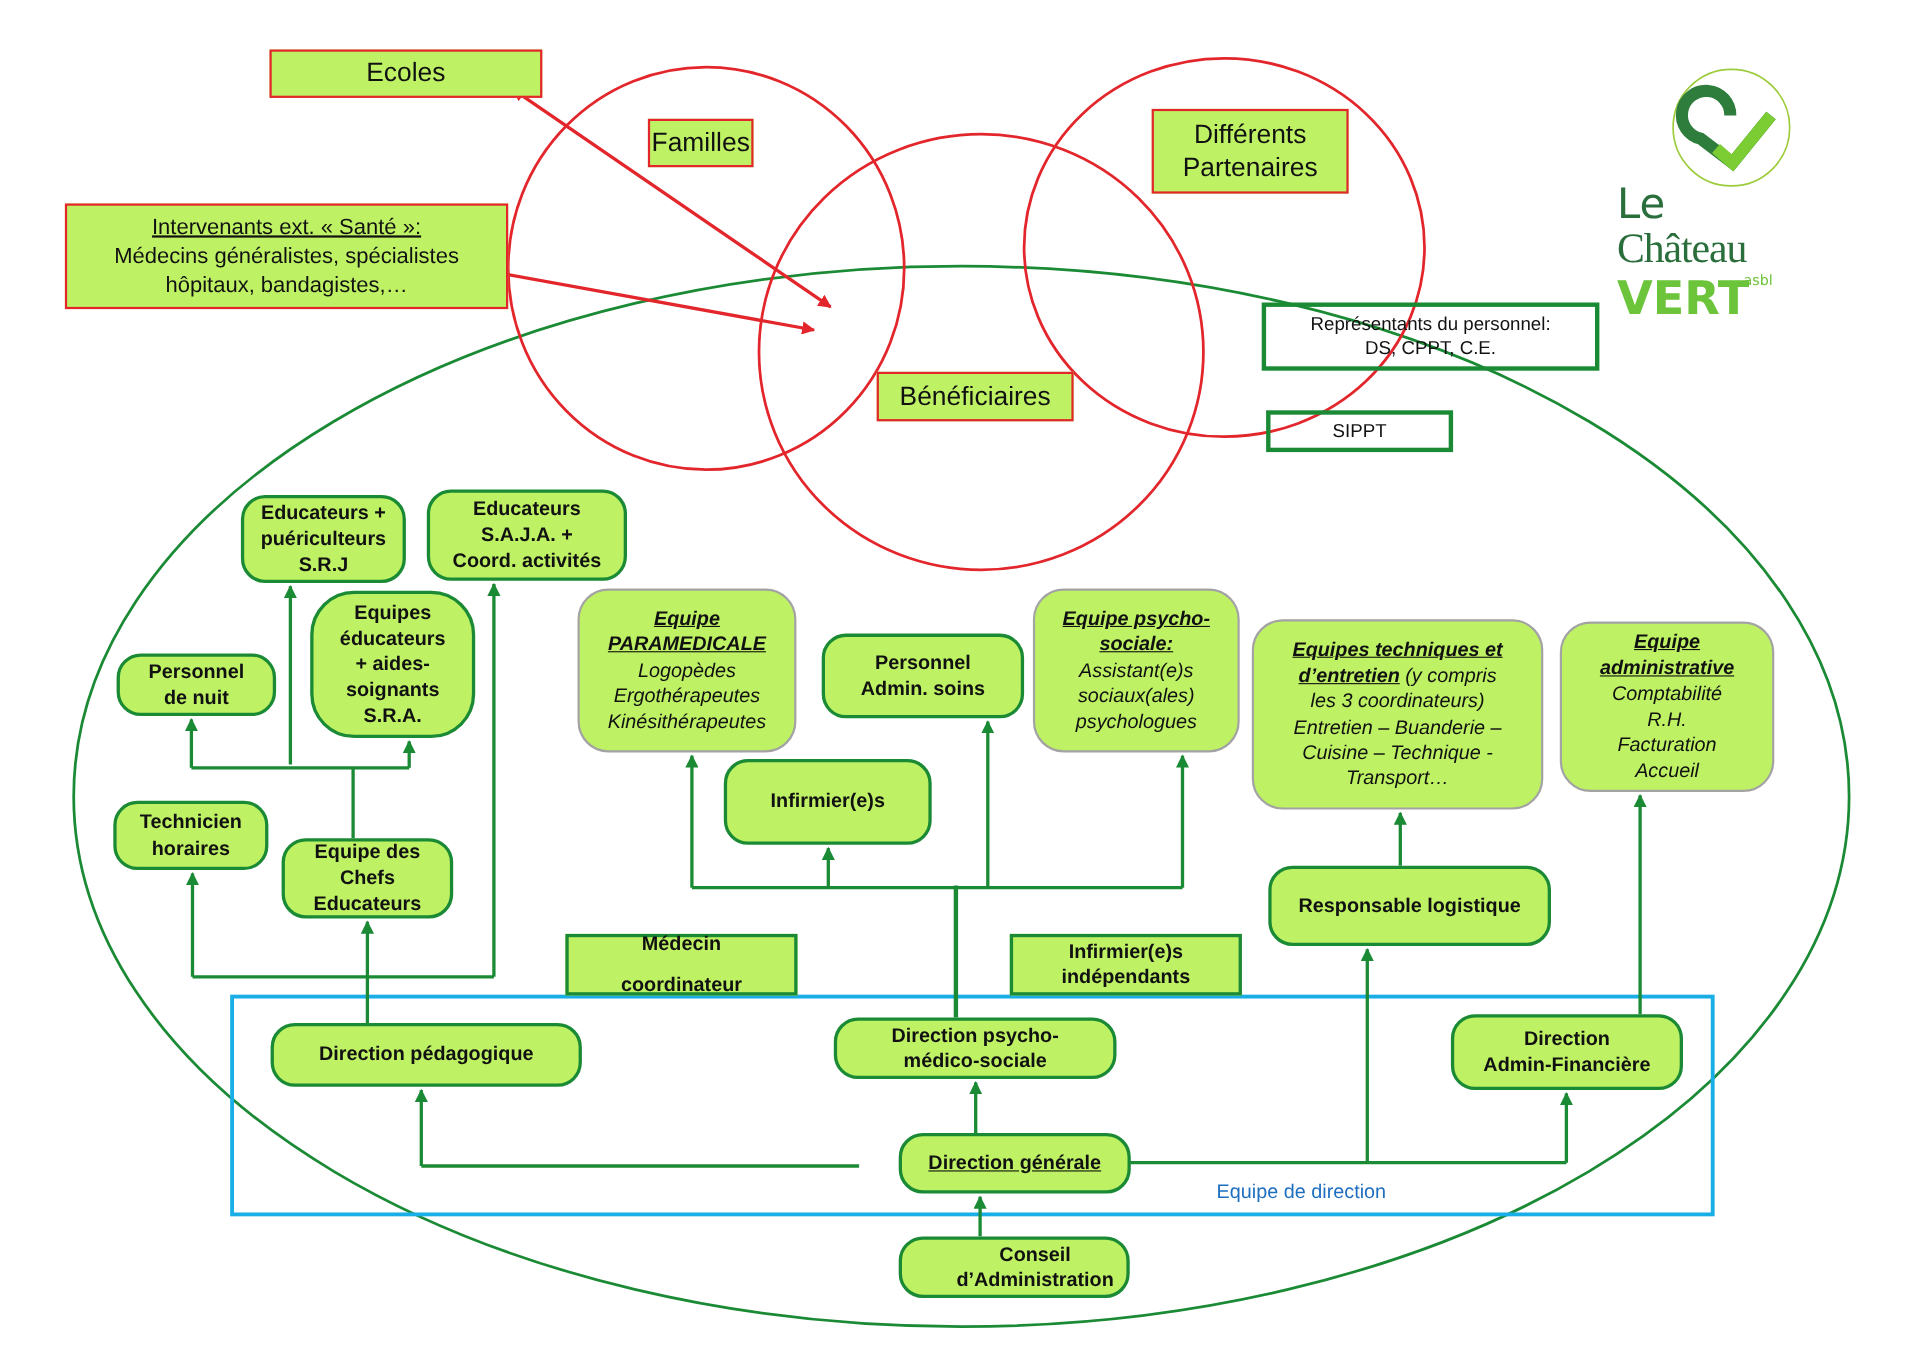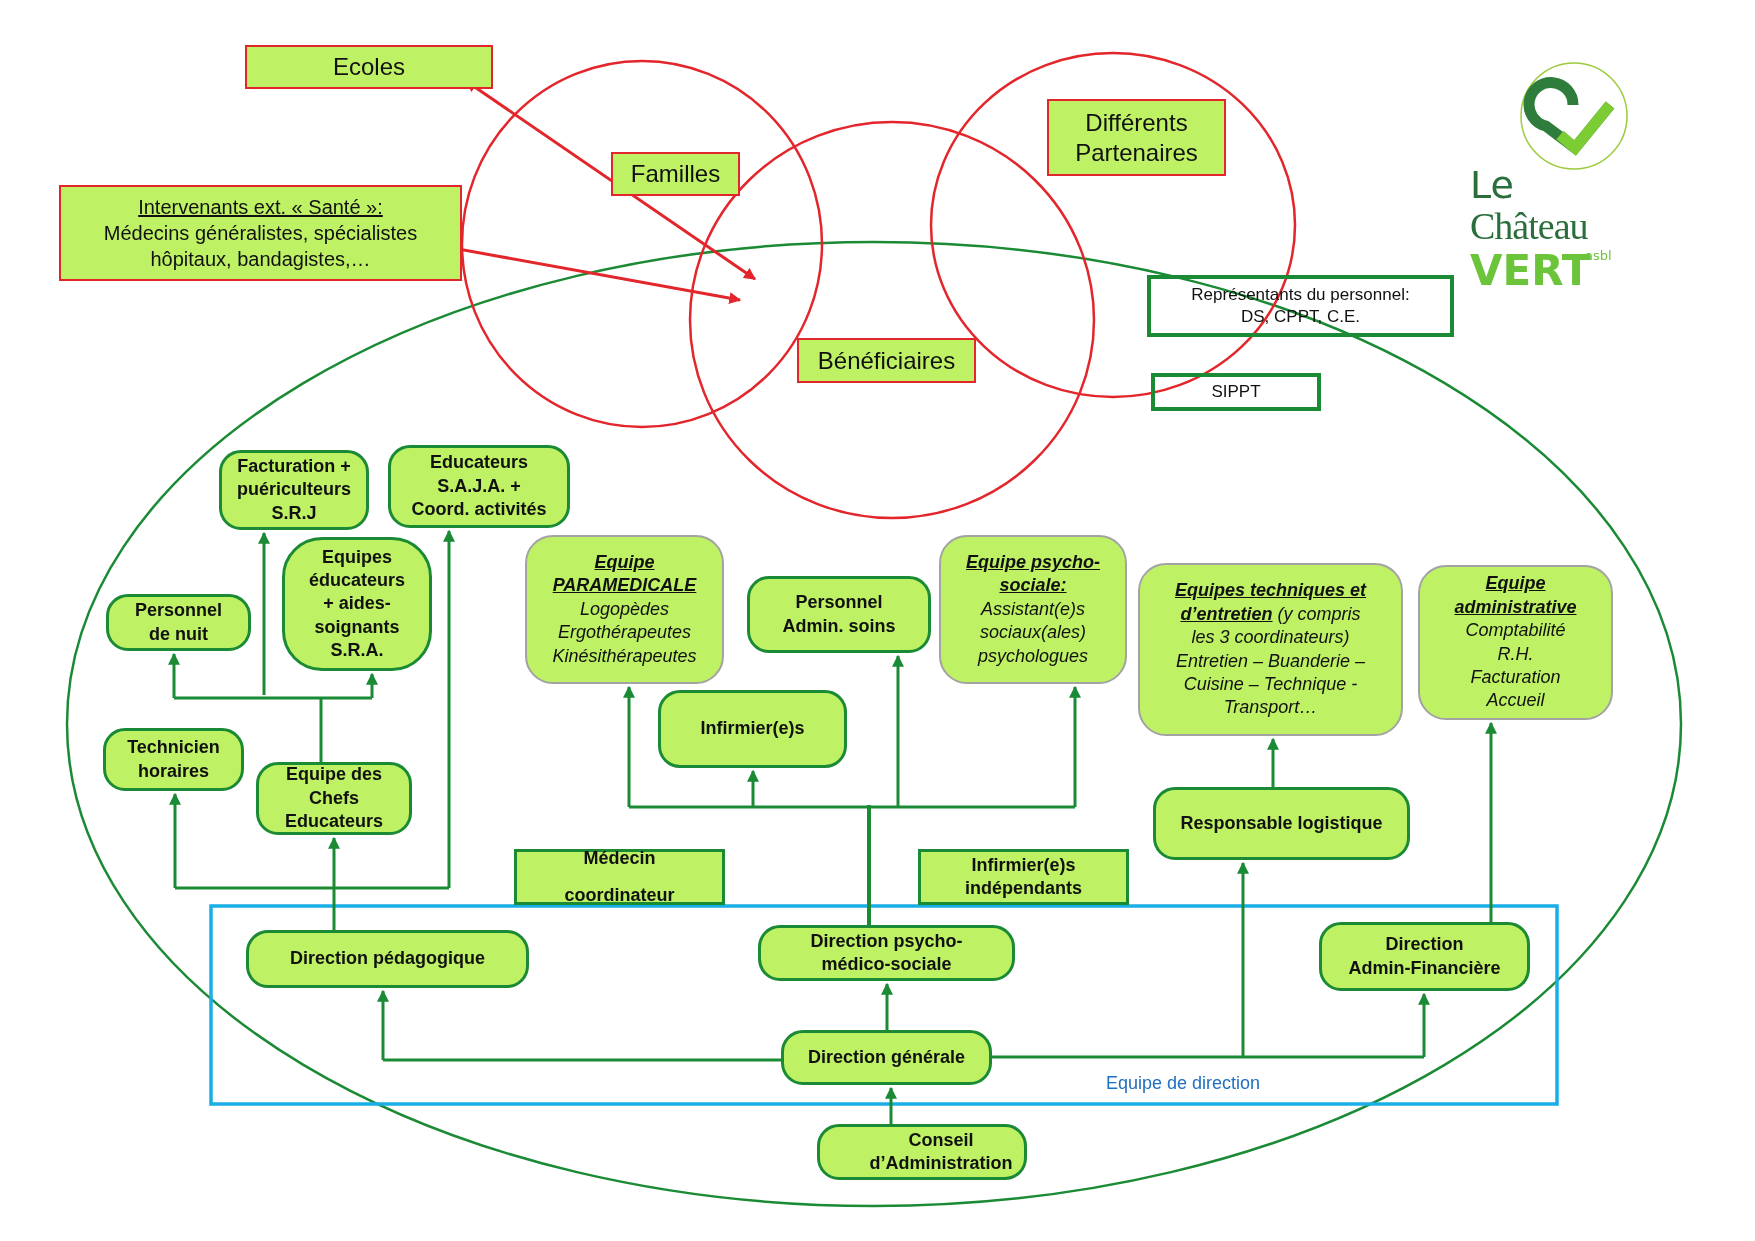--- a/index.html
+++ b/index.html
@@ -80,21 +80,21 @@
   <g>
     <circle cx="1574" cy="116" r="53" fill="none" stroke="#9ccb3b" stroke-width="1.5"></circle>
     <path d="M1573,105 A22,22 0 1,0 1546,126 L1575,148 L1610,105" fill="none" stroke="#2e7d3c" stroke-width="11" stroke-linecap="butt" stroke-linejoin="miter"></path>
     <path d="M1560,135 L1575,148 L1610,105" fill="none" stroke="#7ccc34" stroke-width="11"></path>
   </g>
 </svg>
 
 <div class="box red" style="left:245px;top:45px;width:248px;height:44px;">
   <span>Ecoles</span>
 </div>
-<div class="box red" style="left:611px;top:108px;width:129px;height:44px;margin-top:44px;">
+<div class="box red" style="left:589px;top:108px;width:96px;height:44px;">
   <span>Familles</span>
 </div>
 <div class="box red" style="left:1047px;top:99px;width:179px;height:77px;">
   <span>Différents</span>
   <span>Partenaires</span>
 </div>
 <div class="box red" style="left:797px;top:338px;width:179px;height:45px;">
   <span>Bénéficiaires</span>
 </div>
 <div class="box redsm" style="left:59px;top:185px;width:403px;height:96px;">
@@ -112,21 +112,21 @@
 
 <div class="box grsq trans" style="left:1147px;top:275px;width:307px;height:62px;font-size:17px;">
   <span>Représentants du personnel:</span>
   <span>DS, CPPT, C.E.</span>
 </div>
 <div class="box grsq trans" style="left:1151px;top:373px;width:170px;height:38px;font-size:17px;">
   <span>SIPPT</span>
 </div>
 
 <div class="box gr" style="left:219px;top:450px;width:150px;height:80px;">
-  <span>Facturation +</span>
+  <span>Educateurs +</span>
   <span>puériculteurs</span>
   <span>S.R.J</span>
 </div>
 <div class="box gr" style="left:388px;top:445px;width:182px;height:83px;">
   <span>Educateurs</span>
   <span>S.A.J.A. +</span>
   <span>Coord. activités</span>
 </div>
 <div class="box gr" style="left:282px;top:537px;width:150px;height:134px;border-radius:40px;">
   <span>Equipes</span>
@@ -204,20 +204,20 @@
   <span>Direction pédagogique</span>
 </div>
 <div class="box gr" style="left:758px;top:925px;width:257px;height:56px;">
   <span>Direction psycho-</span>
   <span>médico-sociale</span>
 </div>
 <div class="box gr" style="left:1319px;top:922px;width:211px;height:69px;">
   <span>Direction</span>
   <span>Admin-Financière</span>
 </div>
-<div class="box gr" style="left:781px;top:1030px;width:211px;height:55px;">
+<div class="box gr" style="left:817px;top:1030px;width:211px;height:55px;text-decoration:underline;">
   <span>Direction générale</span>
 </div>
 <div class="box gr" style="left:817px;top:1124px;width:210px;height:56px;padding-left:38px;">
   <span>Conseil</span>
   <span>d’Administration</span>
 </div>
 <div class="label-dir">Equipe de direction</div>
 
 </body></html>

